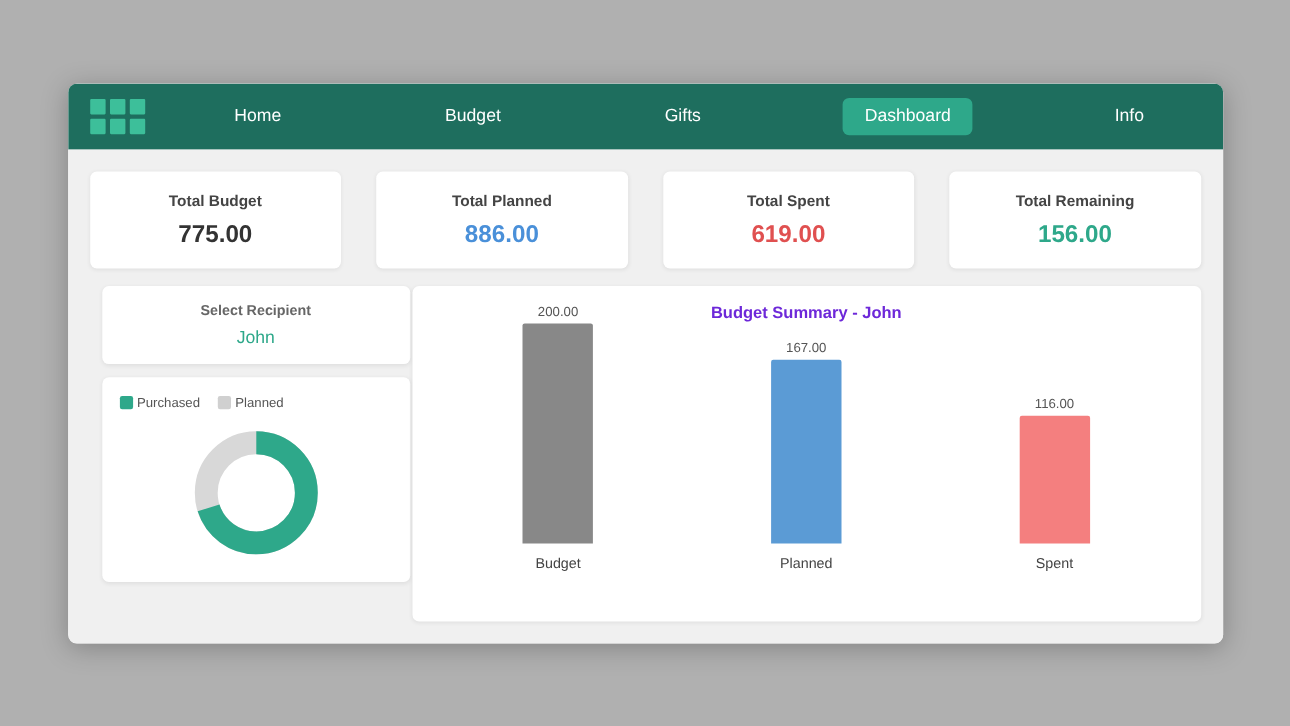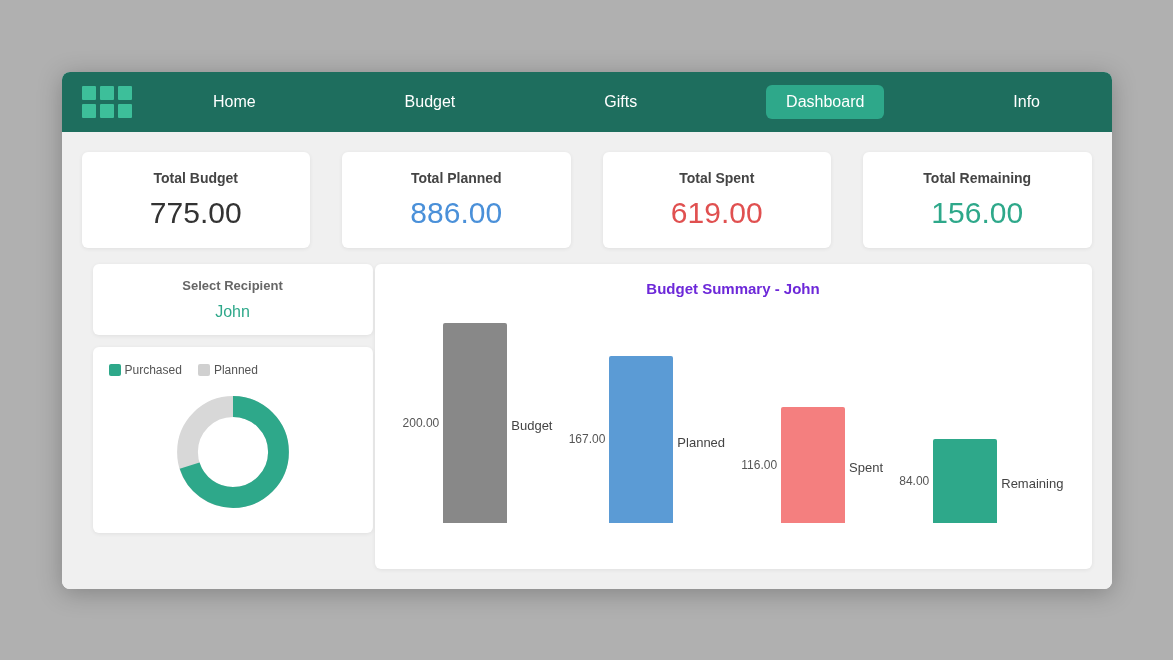--- a/index.html
+++ b/index.html
@@ -76,22 +76,22 @@
       text-align: center;
       box-shadow: 0 1px 4px rgba(0,0,0,0.07);
     }
     .stat-card .label {
       font-size: 14px;
       font-weight: 700;
       color: #444;
       margin-bottom: 10px;
     }
     .stat-card .value {
-      font-size: 30px;
-      font-weight: 400;
+      font-size: 22px;
+      font-weight: 700;
     }
     .stat-card .value.default { color: #333; }
     .stat-card .value.blue { color: #4a90d9; }
     .stat-card .value.red { color: #e05050; }
     .stat-card .value.teal { color: #2ea88a; }
 
     
     .bottom-row {
       display: grid;
       grid-template-columns: 280px 1fr;
@@ -172,21 +172,21 @@
     .bar-chart {
       display: flex;
       align-items: flex-end;
       justify-content: space-around;
       height: 240px;
       padding-bottom: 30px;
       position: relative;
     }
     .bar-group {
       display: flex;
-      flex-direction: row;
+      flex-direction: column;
       align-items: center;
       gap: 4px;
     }
     .bar-value {
       font-size: 12px;
       color: #555;
       font-weight: 500;
     }
     .bar {
       width: 64px;
@@ -282,22 +282,17 @@
             <div class="bar-group">
               <div class="bar-value">167.00</div>
               <div class="bar" style="height: 167px; background: rgb(91, 155, 213);"></div>
               <div class="bar-label">Planned</div>
             </div>
             <div class="bar-group">
               <div class="bar-value">116.00</div>
               <div class="bar" style="height: 116px; background: rgb(244, 127, 127);"></div>
               <div class="bar-label">Spent</div>
             </div>
-            <div class="bar-group">
-              <div class="bar-value">84.00</div>
-              <div class="bar" style="height: 84px; background: rgb(46, 168, 138);"></div>
-              <div class="bar-label">Remaining</div>
-            </div>
           </div>
       </div>
     </div>
   </div>
 </div>
 
 </body></html>

